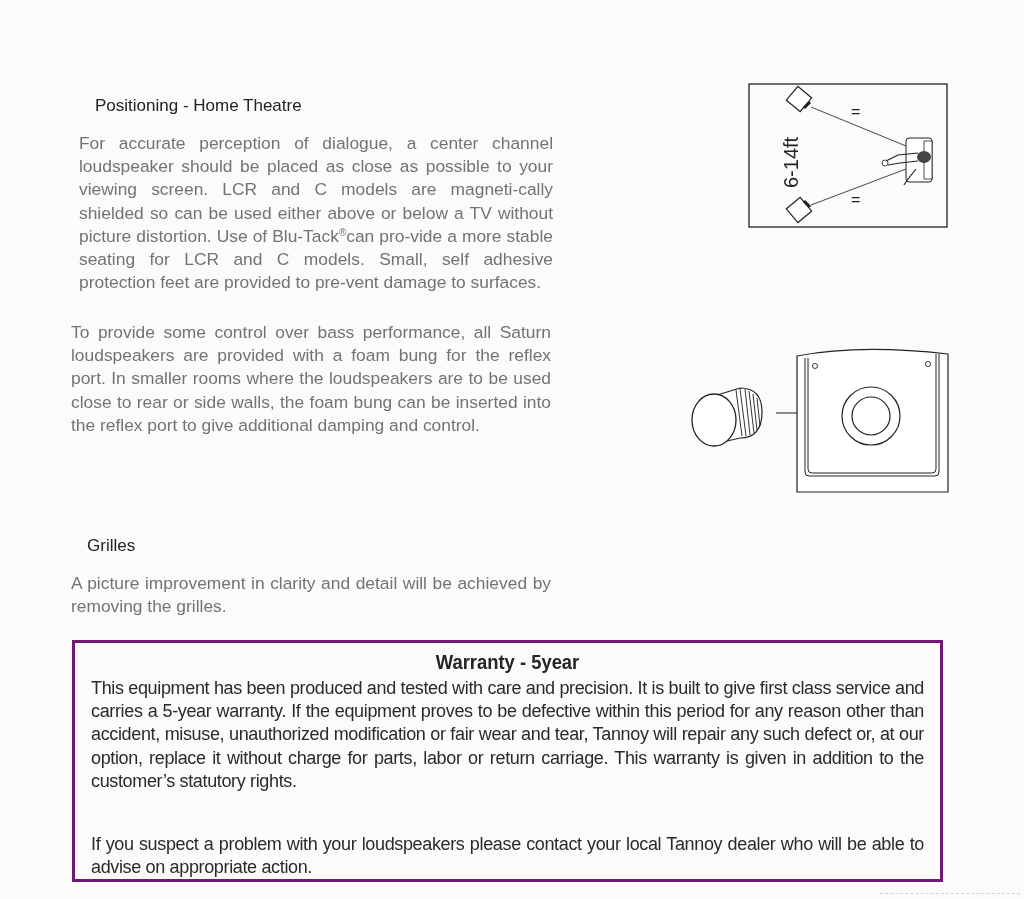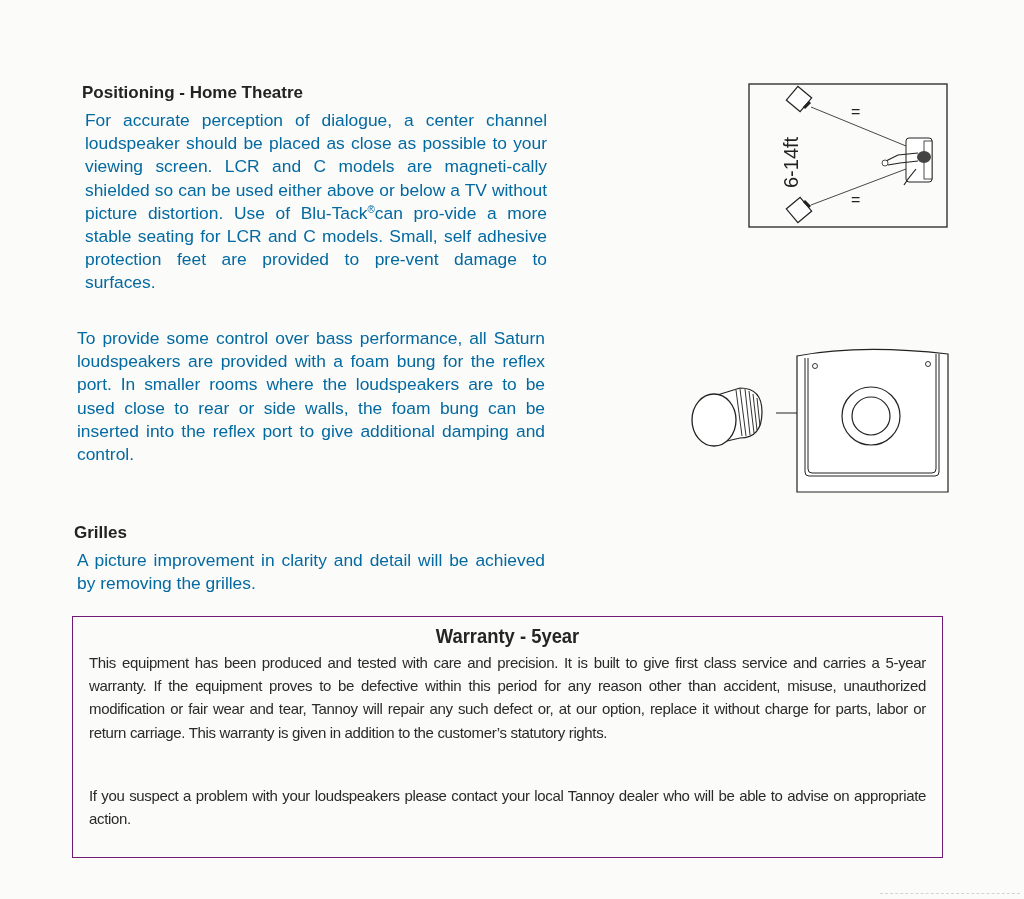--- a/index.html
+++ b/index.html
@@ -6,52 +6,52 @@
   body {
     width: 1024px; height: 899px;
     background: #fbfbf9;
     position: relative;
     overflow: hidden;
     font-family: "Liberation Sans", sans-serif;
     color: #2a2a2a;
   }
   .section { position: absolute; left: 71px; width: 480px; }
   .heading {
-    font-weight: bold; font-size: 17px; line-height: 21px; margin: 3px;
+    font-weight: normal; font-size: 17px; line-height: 21px; margin: 16px;
     color: #232323;
   }
   .body-text {
-    font-size: 17.4px; line-height: 23.2px; margin: 6px;
+    font-size: 17.4px; line-height: 23.2px; margin: 0;
     text-align: justify; text-align-last: left;
-    color: #0369a1;
+    color: #737373;
   }
   sup { font-size: 10px; line-height: 0; vertical-align: 6px; }
 
   #sec-positioning { top: 79px; left: 79px; width: 474px; }
   #sec-bass { top: 321px; }
   #sec-grilles { top: 519px; }
 
   .diagram { position: absolute; }
   #diag-positioning { left: 748px; top: 83px; width: 200px; height: 145px; }
   #diag-bass { left: 690px; top: 348px; width: 260px; height: 148px; }
 
   #warranty-box {
-    position: absolute; left: 72px; top: 616px;
+    position: absolute; left: 72px; top: 640px;
     width: 871px; height: 242px;
-    border: 1px solid #701a75;
+    border: 3px solid #701a75;
     box-sizing: border-box;
     padding: 6px 16px 0 16px;
   }
   #warranty-title {
     text-align: center; font-weight: bold; font-size: 20px;
     line-height: 26px; margin: 0 0 2px 0; color: #252525;
     transform: scaleX(0.92);
   }
   .w-text {
-    font-size: 15px; line-height: 23.2px; margin: 0;
+    font-size: 18px; line-height: 23.2px; margin: 0;
     text-align: justify; text-align-last: left; color: #2a2a2a;
     letter-spacing: -0.35px;
   }
   #warranty-p2 { margin-top: 40px; }
   .scan-mark {
     position: absolute; left: 880px; top: 893px; width: 140px; height: 0;
     border-top: 1px dashed #d4d4d0;
   }
 </style>
 </head>

